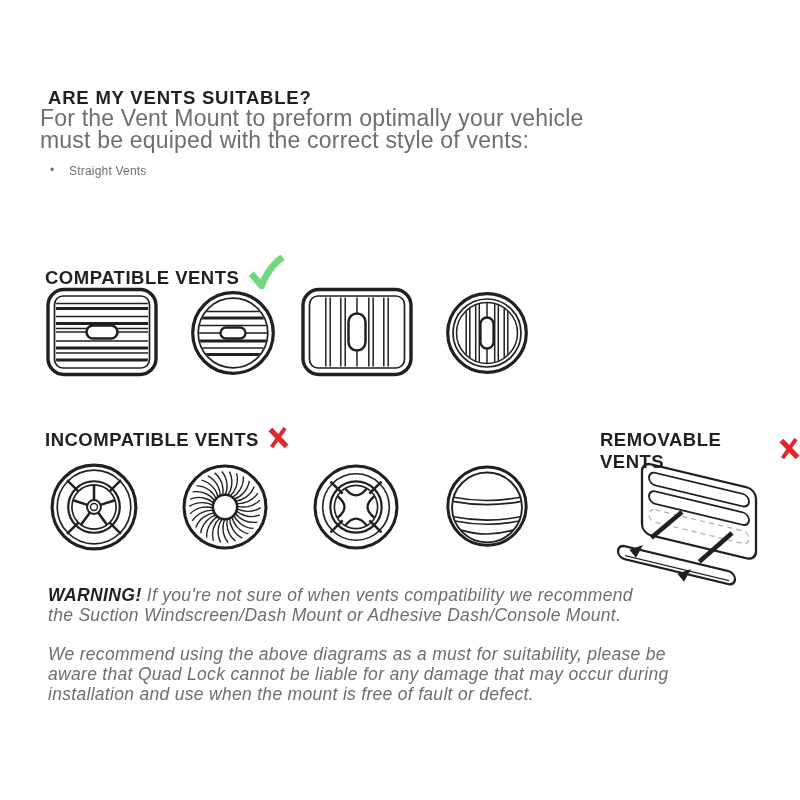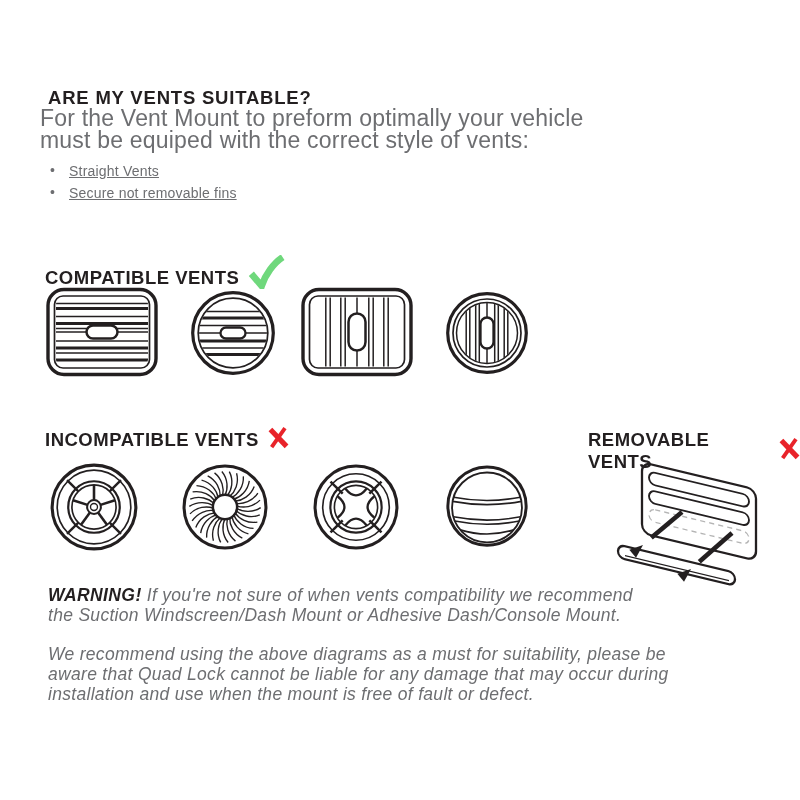--- a/index.html
+++ b/index.html
@@ -11,21 +11,21 @@
     position:relative;width:800px;height:740px;background:var(--bg);
     font-family:"Liberation Sans","DejaVu Sans",sans-serif;overflow:hidden;
   }
   .abs{position:absolute;}
   .title{
     left:48px;top:87px;font-size:18.5px;font-weight:700;letter-spacing:.8px;
     color:var(--ink);
   }
   .intro{left:40px;top:108px;font-size:23px;line-height:21.5px;letter-spacing:.2px;color:var(--gray);}
   .line{display:block;}
-  .bullets{left:50px;top:160px;list-style:none;font-size:14px;line-height:22px;letter-spacing:.2px;color:var(--gray);text-decoration:underline;}
+  .bullets{left:50px;top:160px;list-style:none;font-size:12px;line-height:22px;letter-spacing:.2px;color:var(--gray);}
   .bullets li{position:relative;padding-left:19px;}
   .bullets li::before{content:"\2022";position:absolute;left:0;top:-1px;color:var(--gray);}
   .sec-label{
     display:flex;align-items:center;gap:9px;
     font-size:18.5px;font-weight:700;letter-spacing:.5px;color:var(--ink);
   }
   .mark-svg{flex:0 0 auto;}
   .check{margin-top:-12px;}
   .cross{margin-top:-6px;}
   .vent{color:var(--ink);}
@@ -42,21 +42,20 @@
 
 <div class="page">
 
   <h1 class="abs title">ARE MY VENTS SUITABLE?</h1>
   <p class="abs intro">
     <span class="line">For the Vent Mount to preform optimally your vehicle</span>
     <span class="line">must be equiped with the correct style of vents:</span>
   </p>
   <ul class="abs bullets">
     <li>Straight Vents</li>
-    <li>Secure not removable fins</li>
   </ul>
 
   <div class="abs sec-label" style="left:45px;top:267px;">
     <span>COMPATIBLE VENTS</span>
     <svg class="mark-svg check" width="38" height="34" viewBox="0 0 42 38">
       <path d="M3.5 21 L15 34.5 C19 22 28.5 9 38.5 2.5" fill="none" stroke="var(--green)" stroke-width="7.5"></path>
     </svg>
   </div>
 
   <svg class="abs vent" style="left:46px;top:287px;" width="112" height="90" viewBox="0 0 112 90">
@@ -239,21 +238,21 @@
     <circle cx="44" cy="46.5" r="37.5" fill="none" stroke="currentColor" stroke-width="2"></circle>
     <g stroke="currentColor" stroke-width="1.8" fill="none">
       <path d="M8.2 35.5 Q44 42.5 79.8 35.5"></path>
       <path d="M7.1 40 Q44 47 80.9 40"></path>
       <path d="M7.9 56.5 Q44 63.5 80.1 56.5"></path>
       <path d="M9.4 61 Q44 68 78.6 61"></path>
       <path d="M15.2 70.5 Q44 79.5 72.8 70.5"></path>
     </g>
   </svg>
 
-  <div class="abs sec-label" style="left:588px;top:429px;">
+  <div class="abs sec-label" style="left:600px;top:429px;">
     <span>REMOVABLE VENTS</span>
     <svg class="mark-svg cross" width="21" height="23" viewBox="0 0 26 28">
       <line x1="3" y1="4" x2="23" y2="25" stroke="var(--red)" stroke-width="6.4"></line>
       <line x1="21" y1="2.5" x2="4.5" y2="26" stroke="var(--red)" stroke-width="4.8"></line>
     </svg>
   </div>
 
   <svg class="abs vent" style="left:608px;top:452px;" width="160" height="146" viewBox="0 0 160 146">
     <g transform="matrix(1 0.24 0 1 0 0)" fill="none">
       <rect x="34" y="2" width="114" height="71" rx="9" stroke="currentColor" stroke-width="2.3"></rect>

